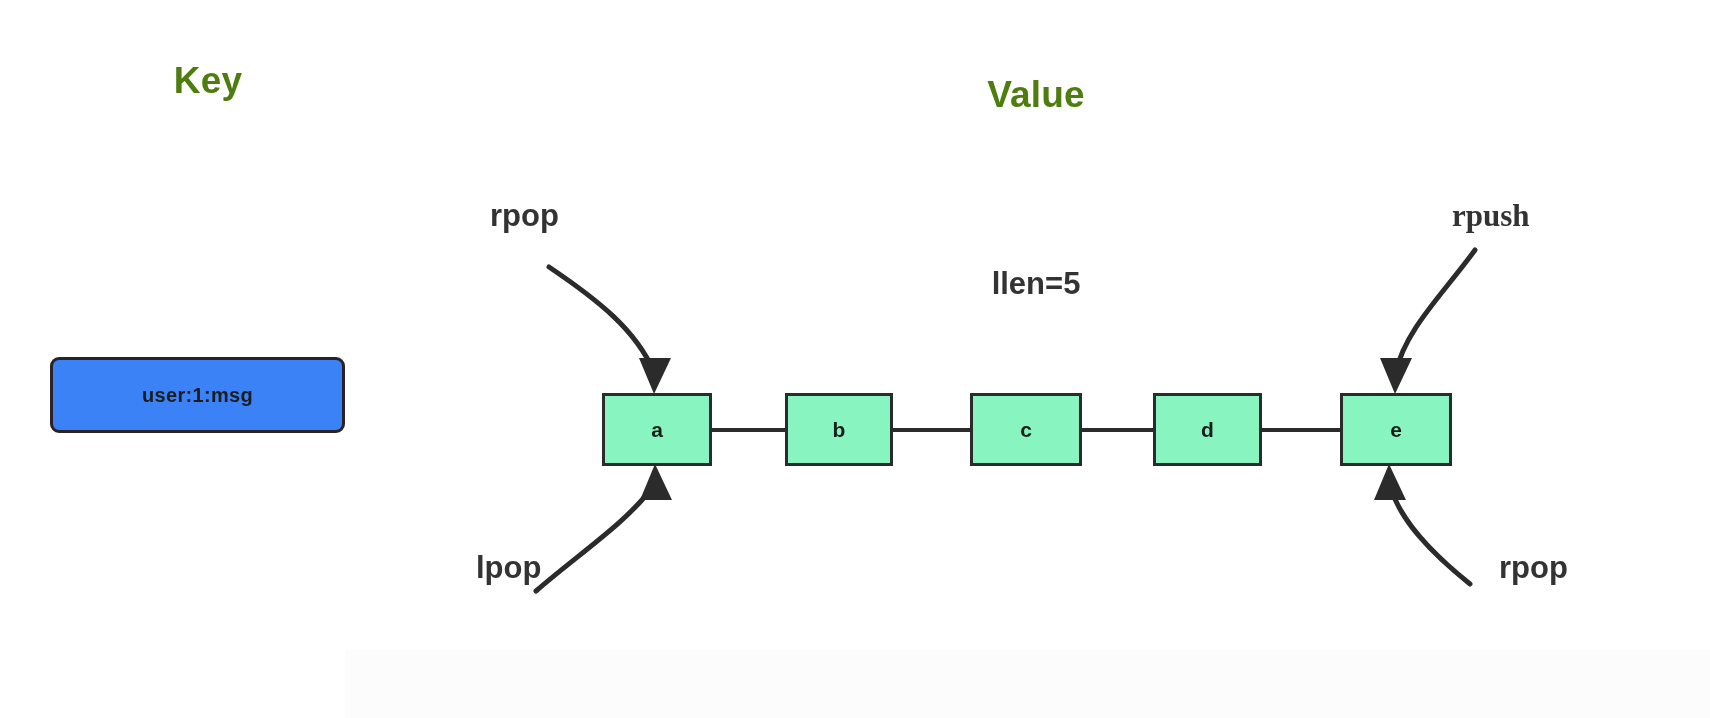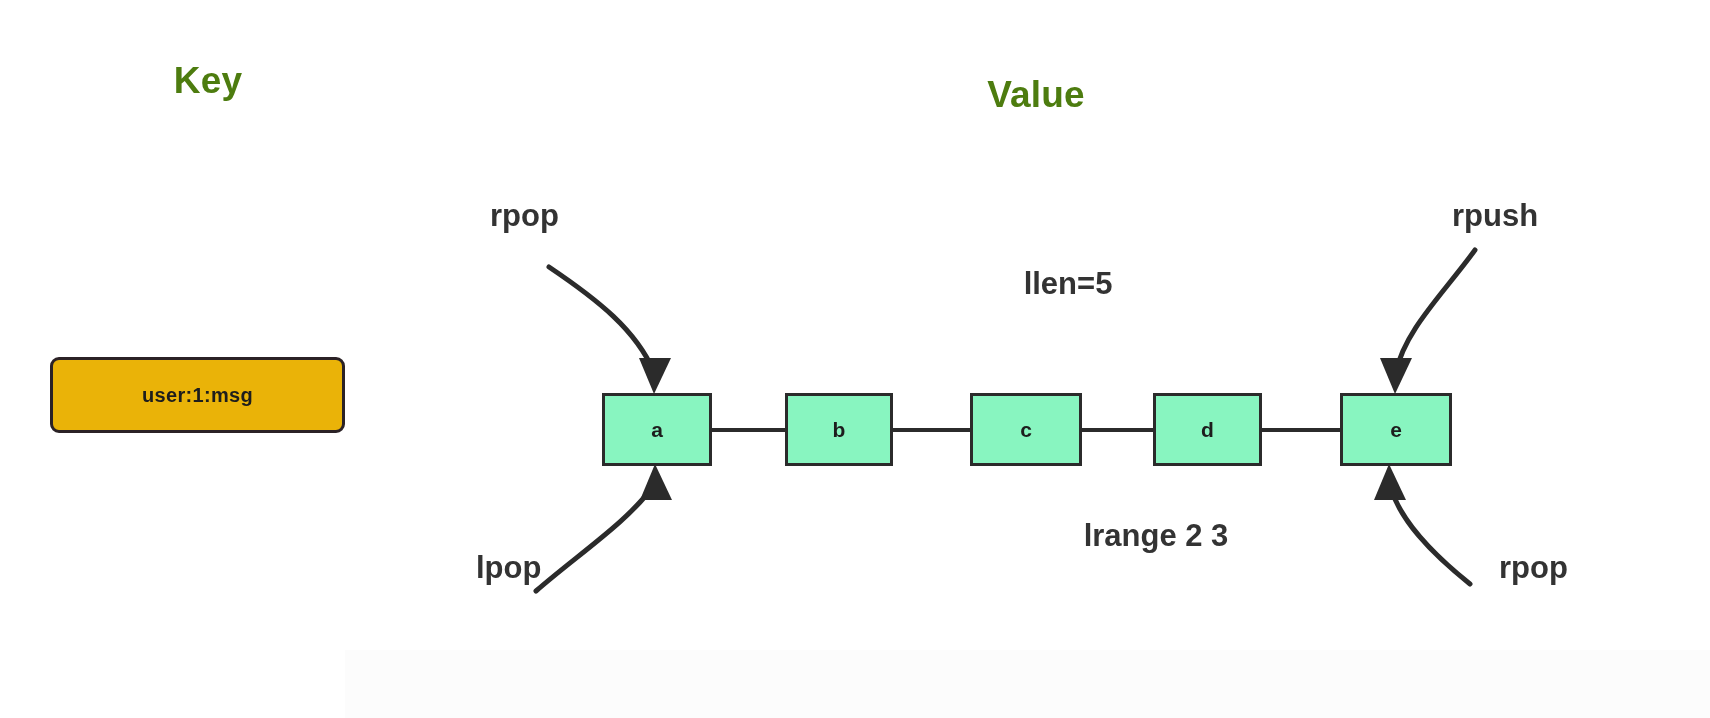--- a/index.html
+++ b/index.html
@@ -33,21 +33,21 @@
   #heading-value { left: 1036px; top: 74px; }
 
   
   #key-box {
     position: absolute;
     left: 50px;
     top: 357px;
     width: 295px;
     height: 76px;
     box-sizing: border-box;
-    background: #eab308;
+    background: #3b82f6;
     border: 3px solid #2b2226;
     border-radius: 9px;
     display: flex;
     align-items: center;
     justify-content: center;
   }
   #key-box .key-label {
     font-size: 20px;
     font-weight: bold;
     color: #1d1d1d;
@@ -88,24 +88,24 @@
   }
 
   
   .op-label {
     position: absolute;
     font-size: 31px;
     font-weight: bold;
     color: #333333;
     white-space: nowrap;
   }
-  .op-label.center { transform: translateX(-50%); margin-left: 32px; }
+  .op-label.center { transform: translateX(-50%); }
 
   #label-lpush  { left: 490px;  top: 198px; }
-  #label-rpush  { left: 1452px; top: 198px; }
+  #label-rpush  { left: 1452px; top: 198px; font-family: Liberation Serif, serif; }
   #label-lpop   { left: 476px;  top: 550px; }
   #label-rpop   { left: 1463px; top: 550px; margin-left: 36px; }
   #label-llen   { left: 1036px; top: 266px; }
   #label-lrange { left: 1124px; top: 518px; }
 
   
   #bottom-band {
     position: absolute;
     left: 345px;
     top: 650px;
@@ -162,15 +162,14 @@
 
     <path d="M 1470,584 C 1430,552 1400,520 1390,486" fill="none" stroke="#2b2b2b" stroke-width="5" stroke-linecap="round"></path>
     <polygon points="1389,464 1374,500 1406,500" fill="#2b2b2b"></polygon>
   </svg>
 
   <div class="op-label" id="label-lpush">rpop</div>
   <div class="op-label" id="label-rpush">rpush</div>
   <div class="op-label" id="label-lpop">lpop</div>
   <div class="op-label" id="label-rpop">rpop</div>
   <div class="op-label center" id="label-llen">llen=5</div>
-  <div class="op-label center" id="label-lrange">lrange 2 3</div>
 
 </div>
 
 </body></html>

